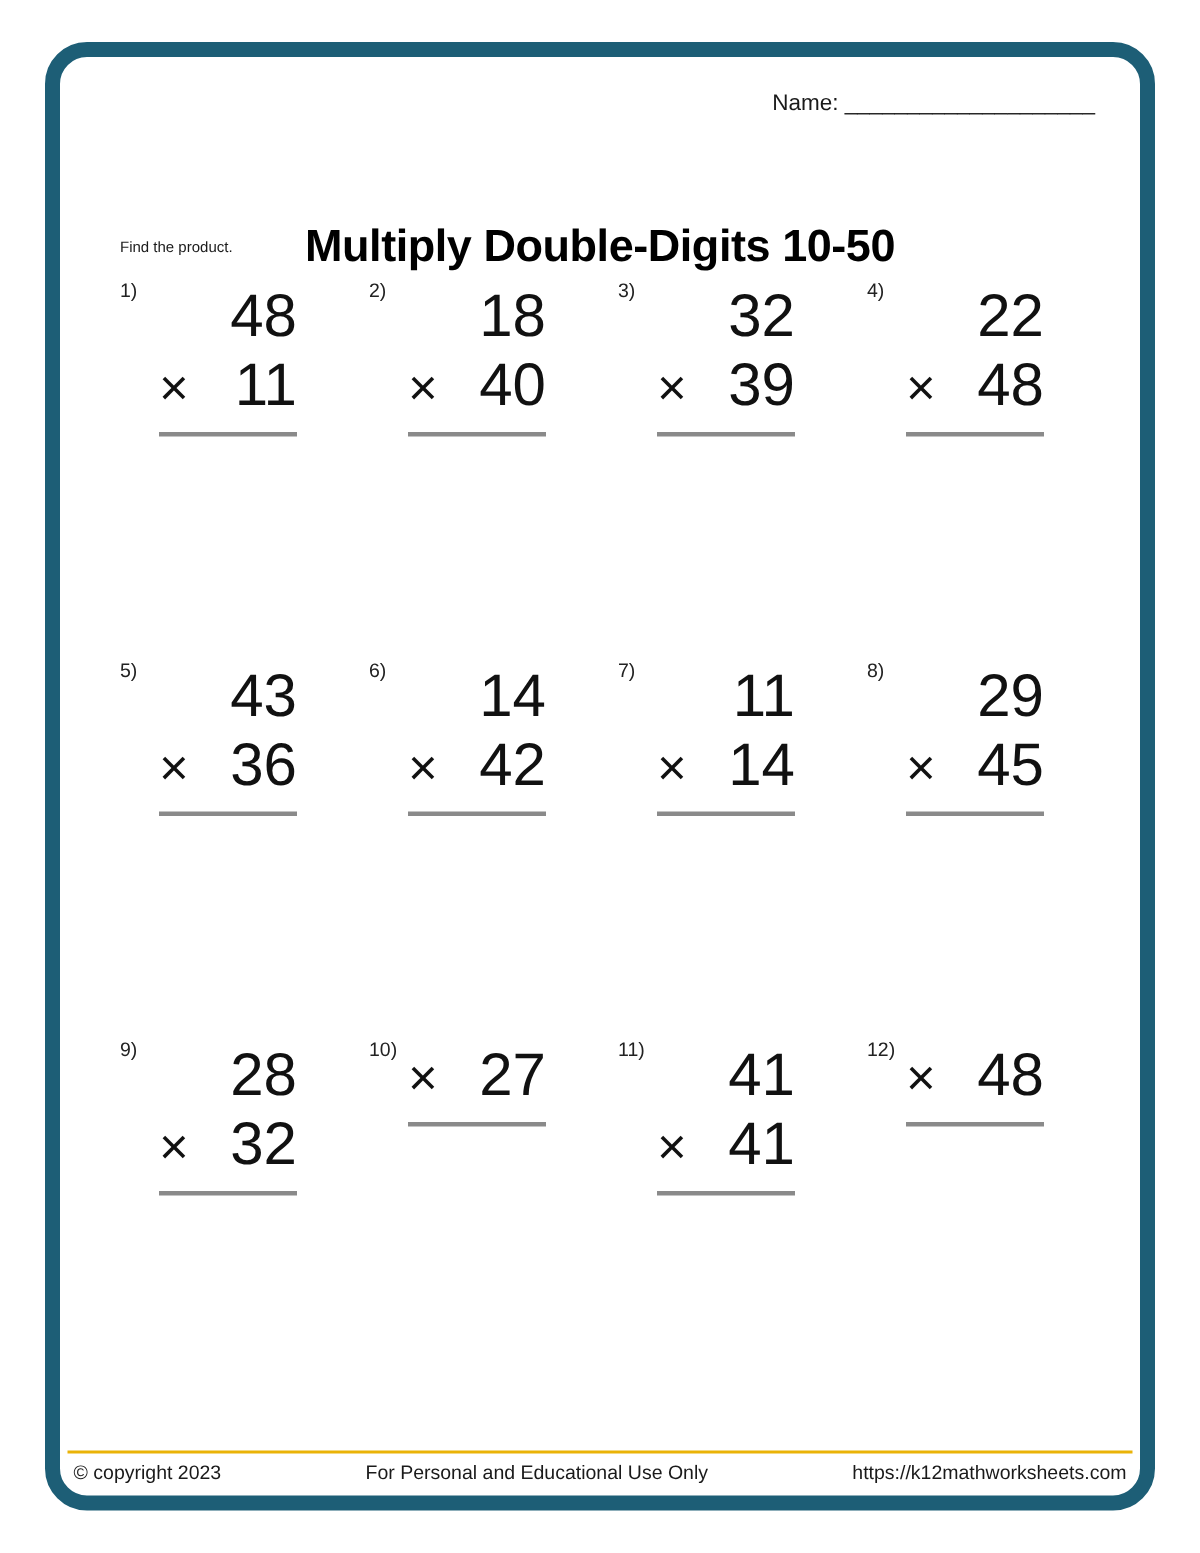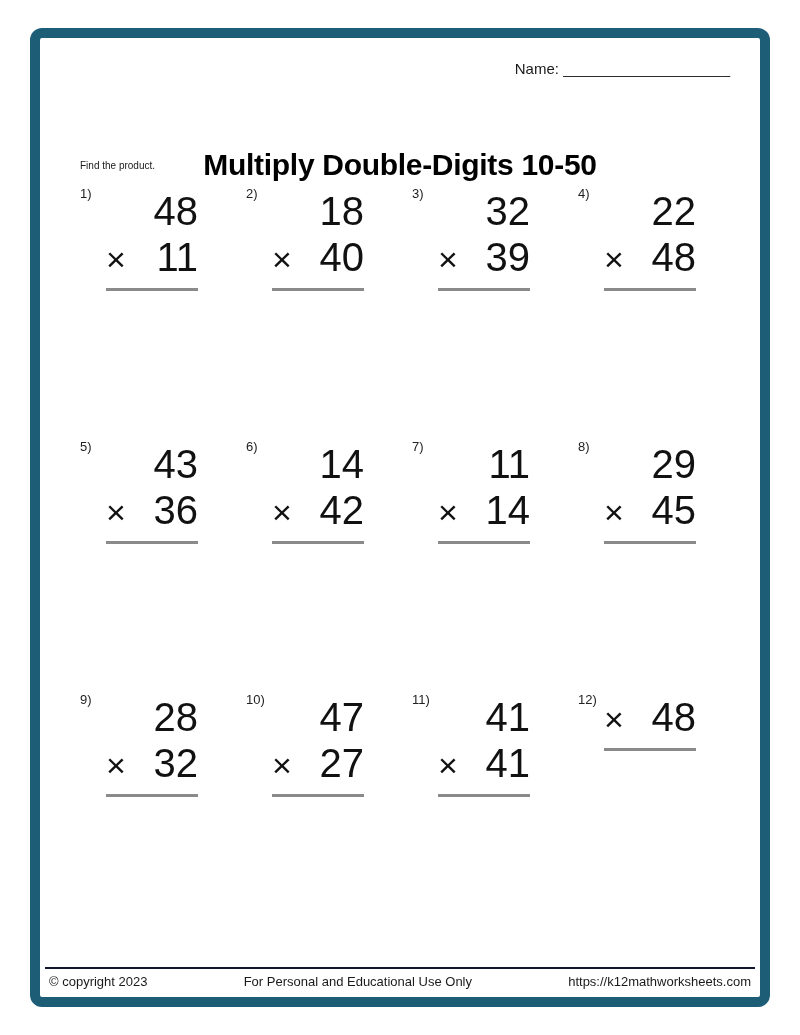--- a/index.html
+++ b/index.html
@@ -7,21 +7,21 @@
   body {
     position:relative;
     font-family:"Liberation Sans", sans-serif;
     color:#1a1a1a;
   }
   .frame {
     position:absolute;
     left:30px; top:28px;
     width:740px; height:979px;
     border:10px solid #1d5e76;
-    border-radius:12px;
+    border-radius:28px;
   }
   .name-row {
     position:absolute;
     top:22px; right:30px;
     font-size:15px;
     color:#1a1a1a;
     white-space:nowrap;
   }
   .name-blank {
     letter-spacing:0;
@@ -76,21 +76,21 @@
     color:#111;
   }
   .op-row .op { font-size:34px; }
   .rule {
     margin-top:6px;
     border-bottom:3px solid #8a8a8a;
   }
   .footer {
     position:absolute;
     left:5px; right:5px; bottom:8px;
-    border-top:2px solid #0f172a;
+    border-top:2px solid #eab308;
     padding:5px 4px 0 4px;
     display:flex;
     justify-content:space-between;
     align-items:flex-start;
     font-size:13px;
     color:#1a1a1a;
   }
 </style>
 </head>
 <body>
@@ -212,21 +212,20 @@
           <span class="op">×</span>
           <span>32</span>
         </div>
         <div class="rule"></div>
       </div>
     </div>
 
     <div class="cell">
       <span class="pnum">10)</span>
       <div class="pbody">
-        <div class="top-num">47</div>
         <div class="op-row">
           <span class="op">×</span>
           <span>27</span>
         </div>
         <div class="rule"></div>
       </div>
     </div>
 
     <div class="cell">
       <span class="pnum">11)</span>

